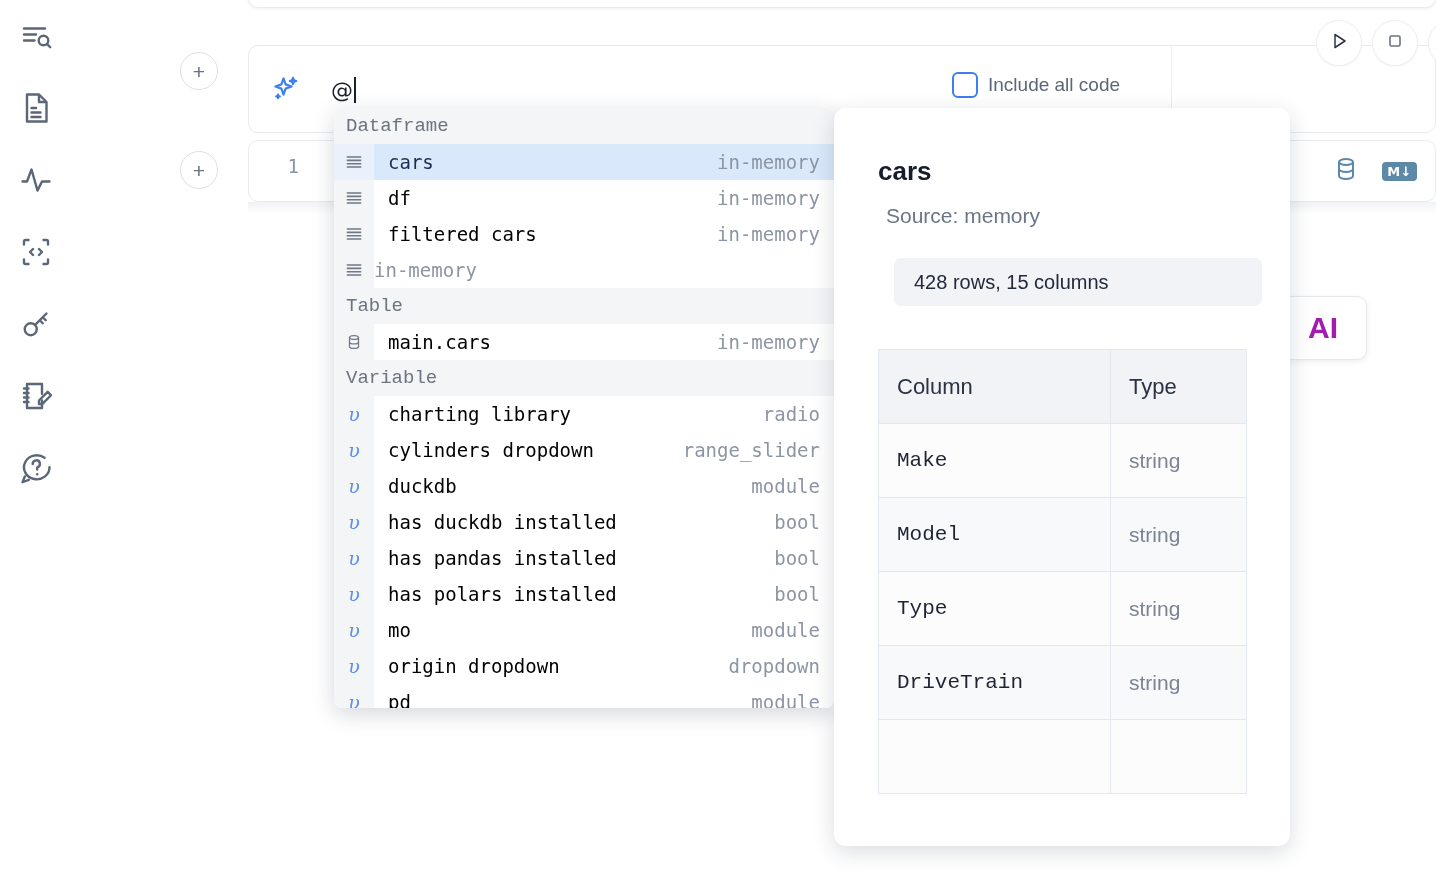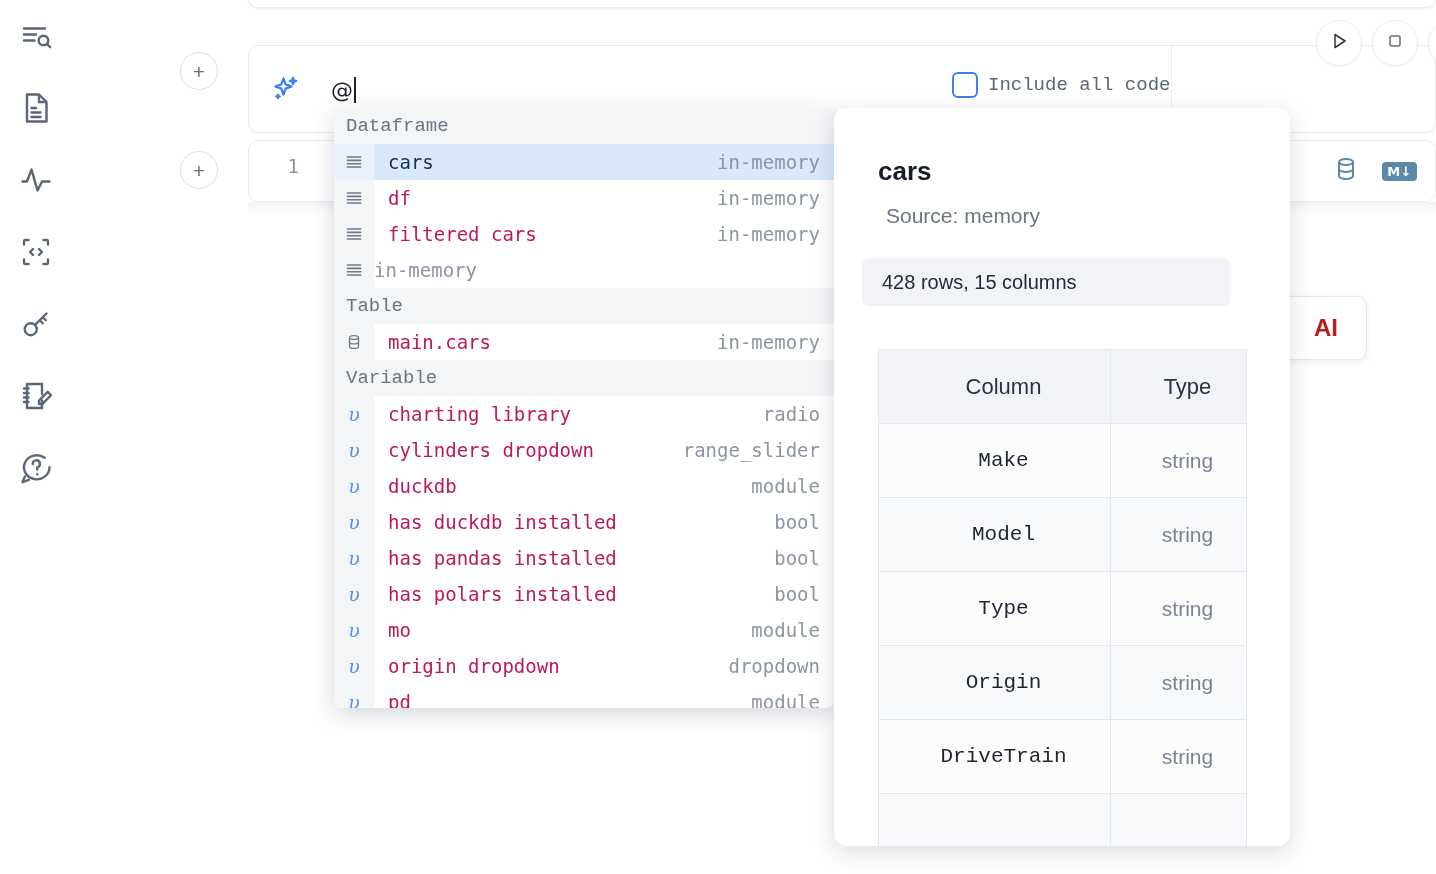--- a/index.html
+++ b/index.html
@@ -55,21 +55,21 @@
   }
 
   
   .incl-wrap {
     position: absolute; left: 952px; top: 72px;
     display: flex; align-items: center; gap: 10px; cursor: pointer;
   }
   .incl-box {
     width: 26px; height: 26px; border: 2px solid #3b7ff0; border-radius: 6px; background: #fff;
   }
-  .incl-label { font-size: 19px; color: #5b6678; white-space: nowrap; font-family: Liberation Mono, monospace; }
+  .incl-label { font-size: 19px; color: #5b6678; white-space: nowrap; }
 
   
   .round-btn {
     position: absolute; width: 46px; height: 46px; border-radius: 50%;
     background: #fff; border: 1px solid #eceef1;
     display: flex; align-items: center; justify-content: center; cursor: pointer;
     box-shadow: 0 1px 2px rgba(20,30,50,.05);
   }
 
   
@@ -91,21 +91,21 @@
   .cell-shadow {
     position: absolute; left: 248px; top: 202px; width: 1188px; height: 12px;
     background: linear-gradient(#f1f2f4, #ffffff);
   }
 
   
   .ai-ghost-btn {
     position: absolute; left: 1245px; top: 296px; width: 122px; height: 64px;
     background: #fff; border: 1px solid #e6e8ec; border-radius: 10px;
     display: flex; align-items: center; justify-content: flex-end;
-    padding-right: 28px; font-size: 24px; font-weight: bold; color: #b91c1c;
+    padding-right: 28px; font-size: 30px; font-weight: bold; color: #a21caf;
     box-shadow: 0 2px 6px rgba(20,30,50,.07);
   }
 
   
   .ac {
     position: absolute; left: 334px; top: 108px; width: 500px; height: 600px;
     background: #fff; border-radius: 8px;
     box-shadow: 0 6px 22px rgba(25,35,60,.18);
     overflow: hidden;
   }
@@ -121,51 +121,51 @@
     cursor: pointer; background: #fff;
   }
   .ac-row.sel { background: #d9e9fb; }
   .ac-ic {
     width: 40px; min-width: 40px; height: 36px;
     display: flex; align-items: center; justify-content: center;
     background: #f4f5f7; color: #707886;
   }
   .ac-row.sel .ac-ic { background: #eaf1fb; }
   .ac-ic.v { color: #5b8fe8; font-family: "DejaVu Serif", serif; font-style: italic; font-size: 19px; }
-  .ac-name { flex: 1; padding-left: 14px; color: #be185d; white-space: nowrap; overflow: hidden; }
+  .ac-name { flex: 1; padding-left: 14px; color: #000000; white-space: nowrap; overflow: hidden; }
   .ac-row.sel .ac-name { color: #1b2b52; }
   .ac-type { color: #8c95a3; padding-right: 14px; white-space: nowrap; }
 
   
   .preview {
     position: absolute; left: 834px; top: 108px; width: 456px; height: 738px;
     background: #fff; border-radius: 12px;
     box-shadow: 0 6px 22px rgba(25,35,60,.16);
     overflow: hidden;
   }
   .pv-title {
     position: absolute; left: 44px; top: 48px;
     font-size: 26px; font-weight: bold; color: #161c2a;
   }
   .pv-source {
     position: absolute; left: 52px; top: 96px;
     font-size: 21px; color: #6b7585;
   }
   .pv-chip {
-    position: absolute; left: 28px; top: 150px; width: 368px; height: 48px;
+    position: absolute; left: 60px; top: 150px; width: 368px; height: 48px;
     background: #f1f3f7; border-radius: 7px;
     display: flex; align-items: center; padding-left: 20px;
     font-size: 20px; color: #222a3a;
   }
   .pv-table {
     position: absolute; left: 44px; top: 241px; width: 368px;
     border-collapse: collapse; table-layout: fixed;
   }
   .pv-table th, .pv-table td {
-    border: 1px solid #e3e7ee; height: 74px; text-align: center; padding-left: 18px;
+    border: 1px solid #e3e7ee; height: 74px; text-align: left; padding-left: 18px;
     vertical-align: middle;
   }
   .pv-table th { background: #f1f3f7; font-weight: normal; font-size: 22px; color: #2a3243; }
   .pv-table td.col {
     font-family: Liberation Mono, monospace; font-size: 21px; color: #1d2433; background: #fcfcfd;
   }
   .pv-table td.typ { font-size: 21px; color: #7a8494; background: #fcfcfd; }
   .pv-table tr:nth-child(even) td { background: #f8f9fb; }
 </style>
 </head>
@@ -419,24 +419,20 @@
           </tr>
           <tr>
             <td class="col">Model</td>
             <td class="typ">string</td>
           </tr>
           <tr>
             <td class="col">Type</td>
             <td class="typ">string</td>
           </tr>
           <tr>
-            <td class="col">Origin</td>
-            <td class="typ">string</td>
-          </tr>
-          <tr>
             <td class="col">DriveTrain</td>
             <td class="typ">string</td>
           </tr>
           <tr>
             <td class="col"></td>
             <td class="typ"></td>
           </tr>
         </tbody>
     </table>
   </div>

